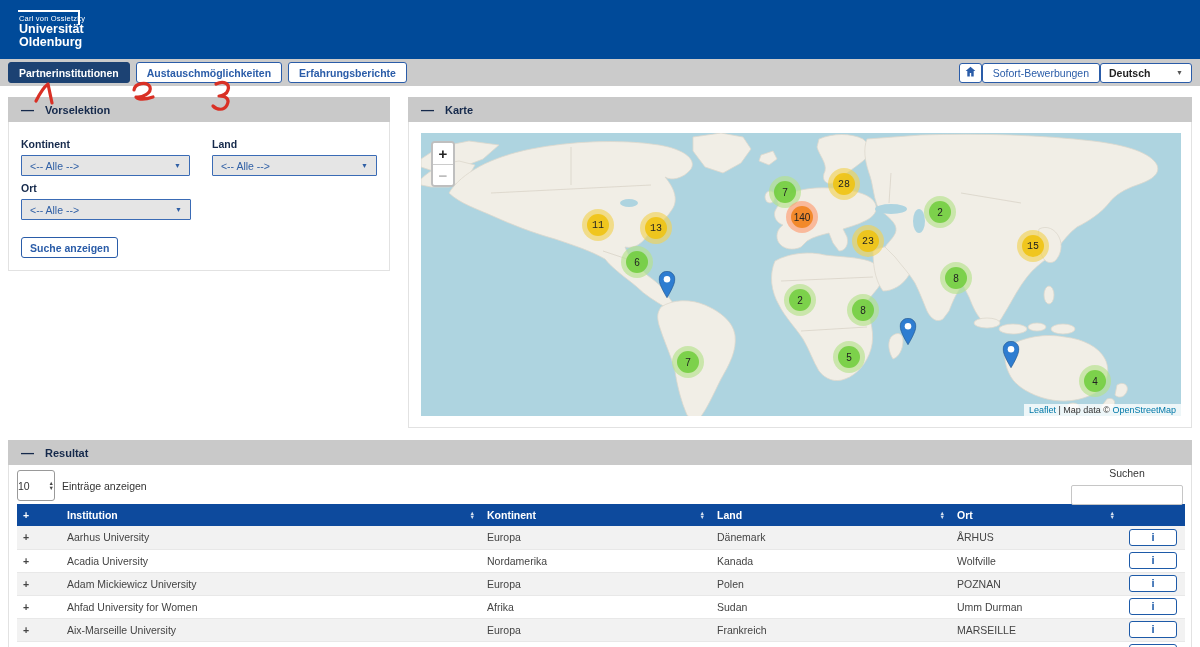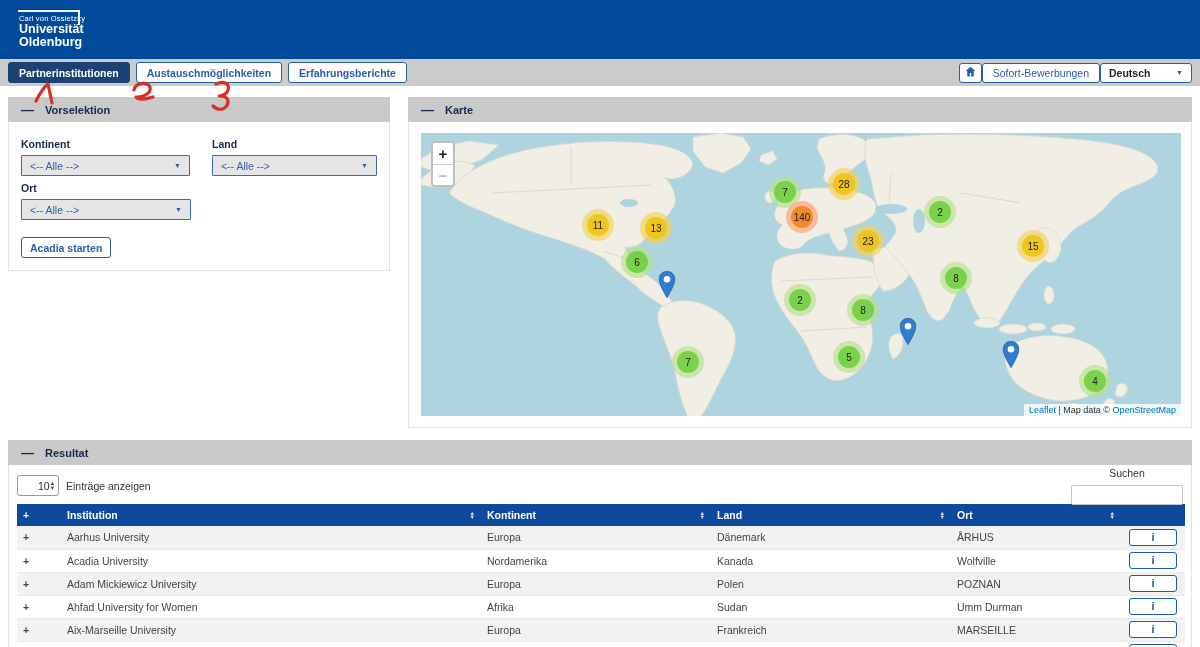--- a/index.html
+++ b/index.html
@@ -66,31 +66,31 @@
     border-radius:4px; overflow:hidden; background:#fff; z-index:4; }
   .map-zoom .zbtn { width:100%; height:21px; display:flex; align-items:center; justify-content:center;
     background:#fff; font-size:15px; font-weight:bold; color:#222; }
   .map-zoom .zbtn + .zbtn { border-top:1px solid #ccc; color:#bbb; }
   .marker-layer { position:absolute; left:0; top:0; width:760px; height:283px; z-index:3; }
   .cluster { position:absolute; width:32px; height:32px; border-radius:50%;
     transform:translate(-50%,-50%); display:flex; align-items:center; justify-content:center; }
   .cluster-inner { width:22px; height:22px; border-radius:50%; display:flex; align-items:center;
     justify-content:center; font-size:10px; color:#222; }
   .cluster.green { background:rgba(181,226,140,.65); } .cluster.green .cluster-inner { background:rgba(110,204,57,.85); }
-  .cluster.yellow { background:rgba(241,211,87,.65); } .cluster.yellow .cluster-inner { background:rgba(240,194,12,.85); }
+  .cluster.yellow { background:rgba(241,211,87,.65);font-family:Liberation Mono, monospace; } .cluster.yellow .cluster-inner { background:rgba(240,194,12,.85); }
   .cluster.orange { background:rgba(253,156,115,.65); } .cluster.orange .cluster-inner { background:rgba(241,128,23,.85); }
   .pin { position:absolute; transform:translate(-50%,-100%); width:17px; height:27px; }
   .map-attribution { position:absolute; right:0; bottom:0; background:rgba(255,255,255,.78);
     font-size:9px; color:#333; padding:1px 5px; z-index:4; }
   .map-attribution a { color:#0078a8; text-decoration:none; }
   
   .res-body { padding:7px 8px 8px 8px; }
   .res-controls { display:flex; align-items:center; height:27px; }
-  .page-size { width:38px; height:21px; border:1px solid #999; border-radius:3px; background:#fff;
-    display:flex; align-items:center; justify-content:space-between; padding:0 20px; font-size:10.5px; color:#333; }
+  .page-size { width:38px; height:31px; border:1px solid #999; border-radius:3px; background:#fff;
+    display:flex; align-items:center; justify-content:space-between; padding:0 0; font-size:10.5px; color:#333; }
   .updown { display:inline-flex; flex-direction:column; font-size:5.5px; line-height:4.5px; color:#444; }
   .entries-label { font-size:10.5px; color:#333; margin-left:7px; }
   .search-wrap { margin-left:auto; display:flex; align-items:center; gap:6px;flex-direction:column; }
   .search-label { font-size:10.5px; color:#333; }
   .search-input { width:112px; height:20px; border:1px solid #c6c6c6; border-radius:2px; padding:0 5px;
     font-size:10.5px; font-family:"Liberation Sans",sans-serif; }
   table.results { width:1168px; border-collapse:collapse; margin-top:5px; table-layout:fixed; }
   table.results thead th { background:#0d4a9d; color:#fff; font-size:10.5px; font-weight:bold;
     height:22px; text-align:left; padding:0 6px; }
   th .th-flex { display:flex; align-items:center; justify-content:space-between; }
@@ -171,21 +171,21 @@
       </div>
     </div>
     <div class="vors-col1">
       <div class="field-label">Ort</div>
       <div class="fake-select">
         <span>&lt;-- Alle --&gt;</span>
         <span class="sel-caret">▼</span>
       </div>
     </div>
     <div class="keyword-row">
-      <button class="search-btn">Acadia starten</button>
+      <button class="search-btn">Suche anzeigen</button>
     </div>
   </div>
 </section>
 
 <section class="panel panel-karte">
   <div class="panel-header">
     <span class="panel-minus">—</span>
     <span class="panel-title">Karte</span>
   </div>
   <div class="panel-body karte-body">

